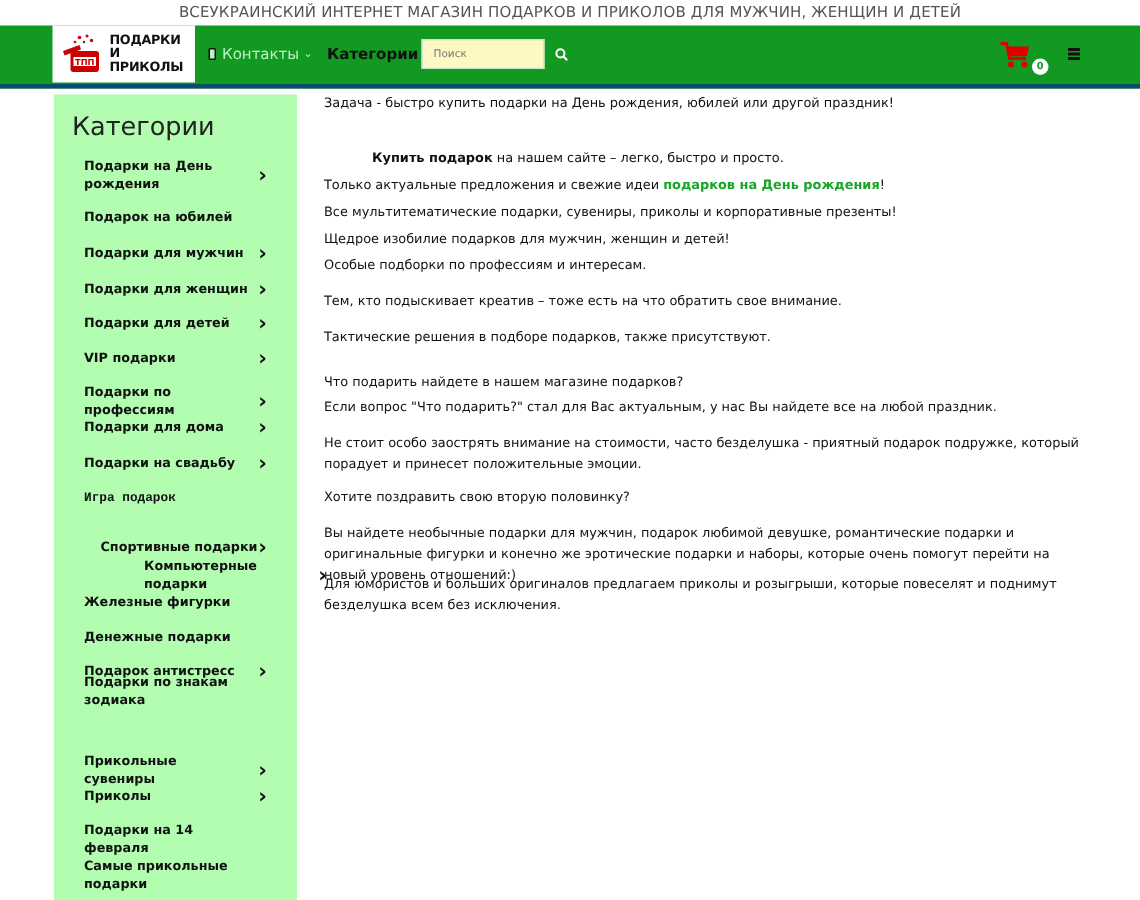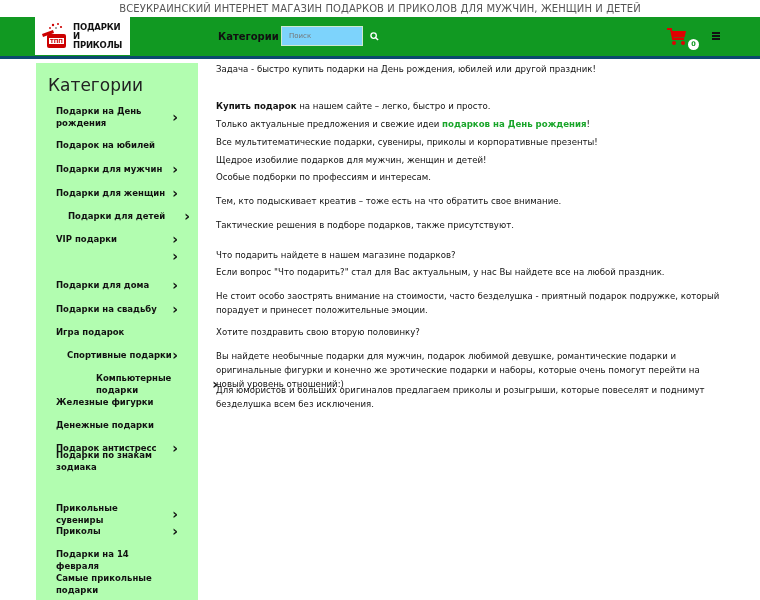--- a/index.html
+++ b/index.html
@@ -32,21 +32,21 @@
   .nav-contacts { left: 139px; color: #bff0bf; }
   .nav-categories { left: 205px; color: #111; font-weight: bold; }
   .nav-item .ic { margin-right: 4px; display: inline-block; }
   .nav-item .chev { margin-left: 3px; font-size: 7px; }
   .phone-ic { width: 5px; height: 8px; border: 1.5px solid #111; border-radius: 1px; background:#bff0bf; }
   .grid-ic { width: 9px; height: 8px; display: grid; grid-template-columns: 1fr 1fr; gap: 1px; }
   .grid-ic span { background: #111; }
 
   .search-input {
     position: absolute; left: 281px; top: 9px; width: 82px; height: 20px;
-    background: #7dd3fc; border: 1px solid #cfe8cf; font-size: 7px; color: #666;
+    background: #fef9c3; border: 1px solid #cfe8cf; font-size: 7px; color: #666;
     padding-left: 7px; font-family: "DejaVu Sans", sans-serif; outline: none;
   }
   .search-btn {
     position: absolute; left: 366px; top: 9px; width: 16px; height: 20px;
     display: flex; align-items: center; justify-content: center; cursor: pointer;
   }
 
   .cart {
     position: absolute; left: 666px; top: 10px; width: 22px; height: 20px; cursor: pointer;
   }
@@ -75,21 +75,21 @@
   }
   .cat-item .arrow {
     position: absolute; right: 18px; top: 50%; transform: translateY(-50%);
     font-size: 10px; font-weight: bold;
   }
 
   .content {
     position: absolute; left: 216px; top: 62px; width: 510px; font-size: 8.6px; color: #111;
   }
   .content p { position: absolute; left: 0; width: 510px; line-height: 14px; }
-  .content b { font-weight: bold; }
+  .content b { font-weight: bold; margin-left: 32px; }
   .content .green { color: #19a52a; font-weight: bold; }
 </style>
 </head>
 <body>
 
 <div class="tagline">ВСЕУКРАИНСКИЙ ИНТЕРНЕТ МАГАЗИН ПОДАРКОВ И ПРИКОЛОВ ДЛЯ МУЖЧИН, ЖЕНЩИН И ДЕТЕЙ</div>
 
 <div class="navbar">
   <div class="logo-box">
     <div class="logo-gift">
@@ -104,20 +104,25 @@
         <rect x="10" y="17" width="15" height="6" fill="#fff"></rect>
         <text x="17.5" y="22.3" font-size="5.5" font-family="DejaVu Sans, sans-serif" font-weight="bold" text-anchor="middle" fill="#c00">ТПП</text>
       </svg>
     </div>
     <div class="logo-text">
       <div>ПОДАРКИ</div>
       <div>И ПРИКОЛЫ</div>
     </div>
   </div>
 
+  <div class="nav-item nav-contacts">
+    <span class="ic phone-ic"></span>
+    <span>Контакты</span>
+    <span class="chev">⌄</span>
+  </div>
 
   <div class="nav-item nav-categories">
     <span class="ic grid-ic"><span></span><span></span><span></span><span></span></span>
     <span>Категории</span>
     <span class="chev">⌄</span>
   </div>
 
   <input class="search-input" type="text" placeholder="Поиск" style="">
   <div class="search-btn">
     <svg width="9" height="9" viewBox="0 0 10 10">
@@ -143,27 +148,27 @@
   </div>
 </div>
 
 <aside class="sidebar">
   <div class="sidebar-title">Категории</div>
   <ul class="cat-list" id="cat-list" style="top: 0px;">
       <li class="cat-item" style="position: absolute; top: 42px; width: 140px;"><span style="display: inline-block; max-width: 110px;">Подарки на День рождения</span><span class="arrow" style="font-size: 14px;">›</span></li>
       <li class="cat-item" style="position: absolute; top: 76px; width: 140px;"><span style="display: inline-block; max-width: 110px;">Подарок на юбилей</span></li>
       <li class="cat-item" style="position: absolute; top: 100px; width: 140px;"><span style="display: inline-block; max-width: 110px; text-align: right;">Подарки для мужчин</span><span class="arrow" style="font-size: 14px;">›</span></li>
       <li class="cat-item" style="position: absolute; top: 124px; width: 140px;"><span style="display: inline-block; max-width: 110px;">Подарки для женщин</span><span class="arrow" style="font-size: 14px;">›</span></li>
-      <li class="cat-item" style="position: absolute; top: 147px; width: 140px; margin-left: 12px;"><span style="display: inline-block; max-width: 110px;">Подарки для детей</span><span class="arrow" style="font-size: 14px;">›</span></li>
+      <li class="cat-item" style="position: absolute; top: 147px; width: 140px;"><span style="display: inline-block; max-width: 110px;">Подарки для детей</span><span class="arrow" style="font-size: 14px;">›</span></li>
       <li class="cat-item" style="position: absolute; top: 170px; width: 140px;"><span style="display: inline-block; max-width: 110px;">VIP подарки</span><span class="arrow" style="font-size: 14px;">›</span></li>
-      <li class="cat-item" style="position: absolute; top: 193px; width: 140px;"><span class="arrow" style="font-size: 14px;">›</span></li>
+      <li class="cat-item" style="position: absolute; top: 193px; width: 140px;"><span style="display: inline-block; max-width: 110px;">Подарки по профессиям</span><span class="arrow" style="font-size: 14px;">›</span></li>
       <li class="cat-item" style="position: absolute; top: 216px; width: 140px;"><span style="display: inline-block; max-width: 110px;">Подарки для дома</span><span class="arrow" style="font-size: 14px;">›</span></li>
       <li class="cat-item" style="position: absolute; top: 240px; width: 140px;"><span style="display: inline-block; max-width: 110px;">Подарки на свадьбу</span><span class="arrow" style="font-size: 14px;">›</span></li>
-      <li class="cat-item" style="position: absolute; top: 263px; width: 140px;"><span style="display: inline-block; max-width: 110px;">Игра подарок</span></li>
-      <li class="cat-item" style="position: absolute; top: 286px; width: 140px; padding-left: 11px;"><span style="display: inline-block; max-width: 110px;">Спортивные подарки</span><span class="arrow" style="font-size: 14px;">›</span></li>
+      <li class="cat-item" style="position: absolute; top: 263px; width: 140px;"><span style="display: inline-block; max-width: 110px; font-family: Liberation Mono, monospace;">Игра подарок</span></li>
+      <li class="cat-item" style="position: absolute; top: 296px; width: 140px; padding-left: 11px;"><span style="display: inline-block; max-width: 110px;">Спортивные подарки</span><span class="arrow" style="font-size: 14px;">›</span></li>
       <li class="cat-item" style="position: absolute; top: 309px; width: 140px; margin-left: 40px;"><span style="display: inline-block; max-width: 110px;">Компьютерные подарки</span><span class="arrow" style="font-size: 14px;">›</span></li>
       <li class="cat-item" style="position: absolute; top: 333px; width: 140px;"><span style="display: inline-block; max-width: 110px;">Железные фигурки</span></li>
       <li class="cat-item" style="position: absolute; top: 356px; width: 140px;"><span style="display: inline-block; max-width: 110px;">Денежные подарки</span></li>
       <li class="cat-item" style="position: absolute; top: 379px; width: 140px;"><span style="display: inline-block; max-width: 110px;">Подарок антистресс</span><span class="arrow" style="font-size: 14px;">›</span></li>
       <li class="cat-item" style="position: absolute; top: 386px; width: 140px;"><span style="display: inline-block; max-width: 110px;">Подарки по знакам зодиака</span></li>
       <li class="cat-item" style="position: absolute; top: 439px; width: 140px;"><span style="display: inline-block; max-width: 110px;">Прикольные сувениры</span><span class="arrow" style="font-size: 14px;">›</span></li>
       <li class="cat-item" style="position: absolute; top: 462px; width: 140px;"><span style="display: inline-block; max-width: 110px;">Приколы</span><span class="arrow" style="font-size: 14px;">›</span></li>
       <li class="cat-item" style="position: absolute; top: 485px; width: 140px;"><span style="display: inline-block; max-width: 110px;">Подарки на 14 февраля</span></li>
       <li class="cat-item" style="position: absolute; top: 509px; width: 140px;"><span style="display: inline-block; max-width: 110px;">Самые прикольные подарки</span></li>
     </ul>

